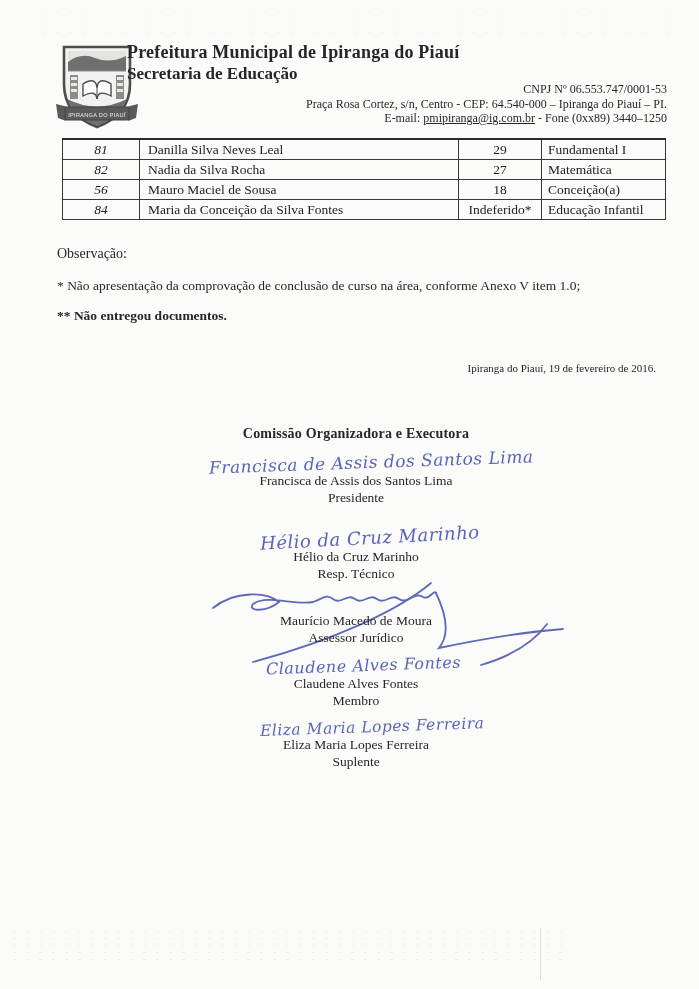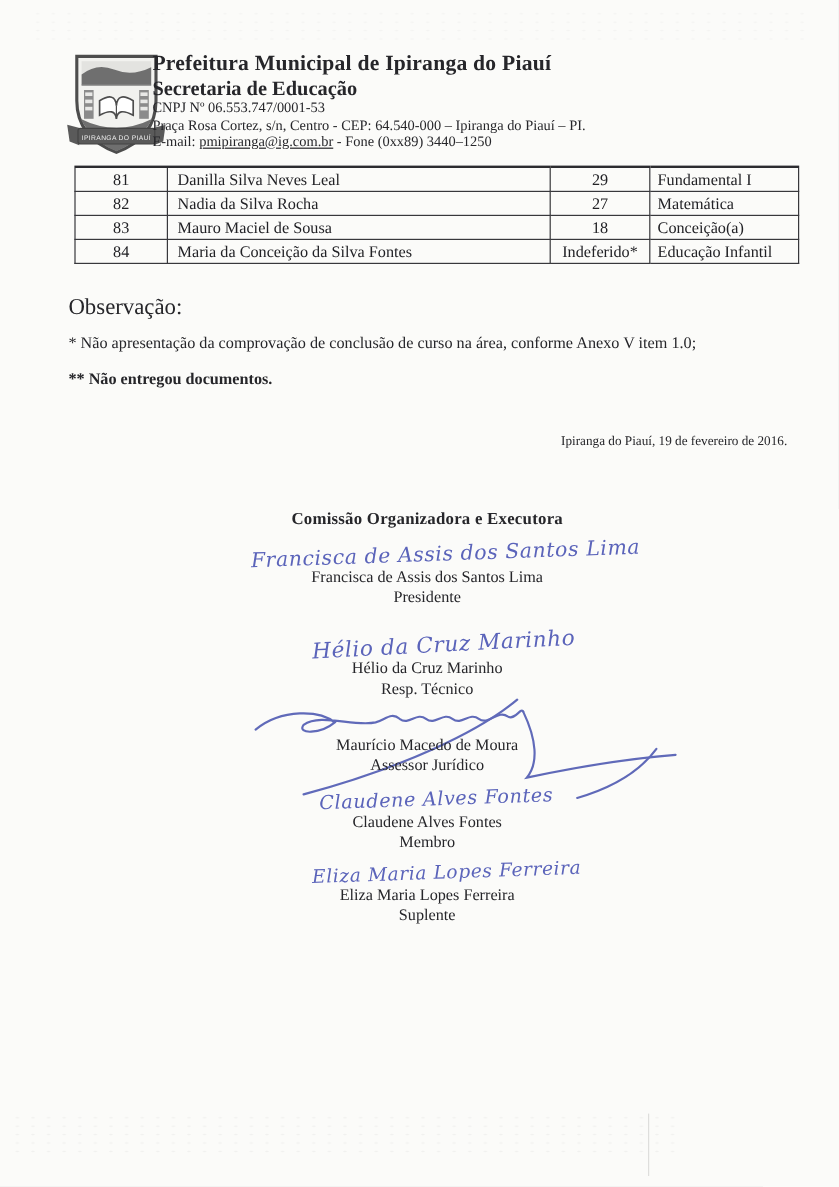--- a/index.html
+++ b/index.html
@@ -17,38 +17,38 @@
   .noise.top { left:25px; top:8px; width:650px; height:26px; }
   .noise.bottom { left:8px; top:928px; width:560px; height:36px; opacity:.8; }
   .scan-line { position:absolute; left:540px; top:928px; width:1px; height:52px; background:rgba(120,120,120,.22); }
 
   
   .letterhead { position:absolute; left:0; top:0; width:699px; }
   .logo { position:absolute; left:55px; top:44px; width:84px; height:84px; }
   .head-text { position:absolute; left:127px; top:42px; width:540px; }
   .inst-title { font-size:18px; font-weight:bold; line-height:21px; letter-spacing:.2px; }
   .dept { font-size:17px; font-weight:bold; line-height:17px; margin-top:2px; }
-  .meta { font-size:12px; line-height:13.5px; margin-top:1px; white-space:nowrap; }
+  .meta { font-size:12px; line-height:13.5px; margin-top:1px; white-space:nowrap;text-align:right; }
   .email { text-decoration:underline; }
 
   
   .tbl {
     position:absolute; left:62px; top:138px; border-collapse:collapse;
     font-size:13.5px; color:#222226;
   }
   .tbl td { border:1px solid #38383c; height:19px; padding:0 4px; line-height:15px; }
   .tbl { border-top:2px solid #2c2c30; }
   .tbl tr:first-child td { border-top:2px solid #2c2c30; }
-  td.c-num   { width:68px;  text-align:center; }
+  td.c-num   { width:68px;  text-align:center;font-style:italic; }
   td.c-name  { width:306px; text-align:left; padding-left:8px; }
   td.c-score { width:74px;  text-align:center; }
   td.c-area  { width:113px; text-align:left; padding-left:6px; }
 
   
-  .obs-label { position:absolute; left:57px; top:246px; font-size:19px; }
+  .obs-label { position:absolute; left:57px; top:246px; font-size:14px; }
   .obs-1 { position:absolute; left:57px; top:278px; font-size:13.5px; width:620px; }
   .obs-2 { position:absolute; left:57px; top:308px; font-size:13.5px;font-weight:bold; }
 
   .dateline { position:absolute; right:43px; top:362px; font-size:11px; }
 
   
   .commission-title {
     position:absolute; left:0; top:426px; width:712px;
     text-align:center; font-size:14px; font-weight:bold; letter-spacing:.2px;
   }
@@ -117,21 +117,21 @@
         <td class="c-score">29</td>
         <td class="c-area">Fundamental I</td>
       </tr>
       <tr>
         <td class="c-num">82</td>
         <td class="c-name">Nadia da Silva Rocha</td>
         <td class="c-score">27</td>
         <td class="c-area">Matemática</td>
       </tr>
       <tr>
-        <td class="c-num">83</td>
+        <td class="c-num">56</td>
         <td class="c-name">Mauro Maciel de Sousa</td>
         <td class="c-score">18</td>
         <td class="c-area">Conceição(a)</td>
       </tr>
       <tr>
         <td class="c-num">84</td>
         <td class="c-name">Maria da Conceição da Silva Fontes</td>
         <td class="c-score">Indeferido*</td>
         <td class="c-area">Educação Infantil</td>
       </tr>

